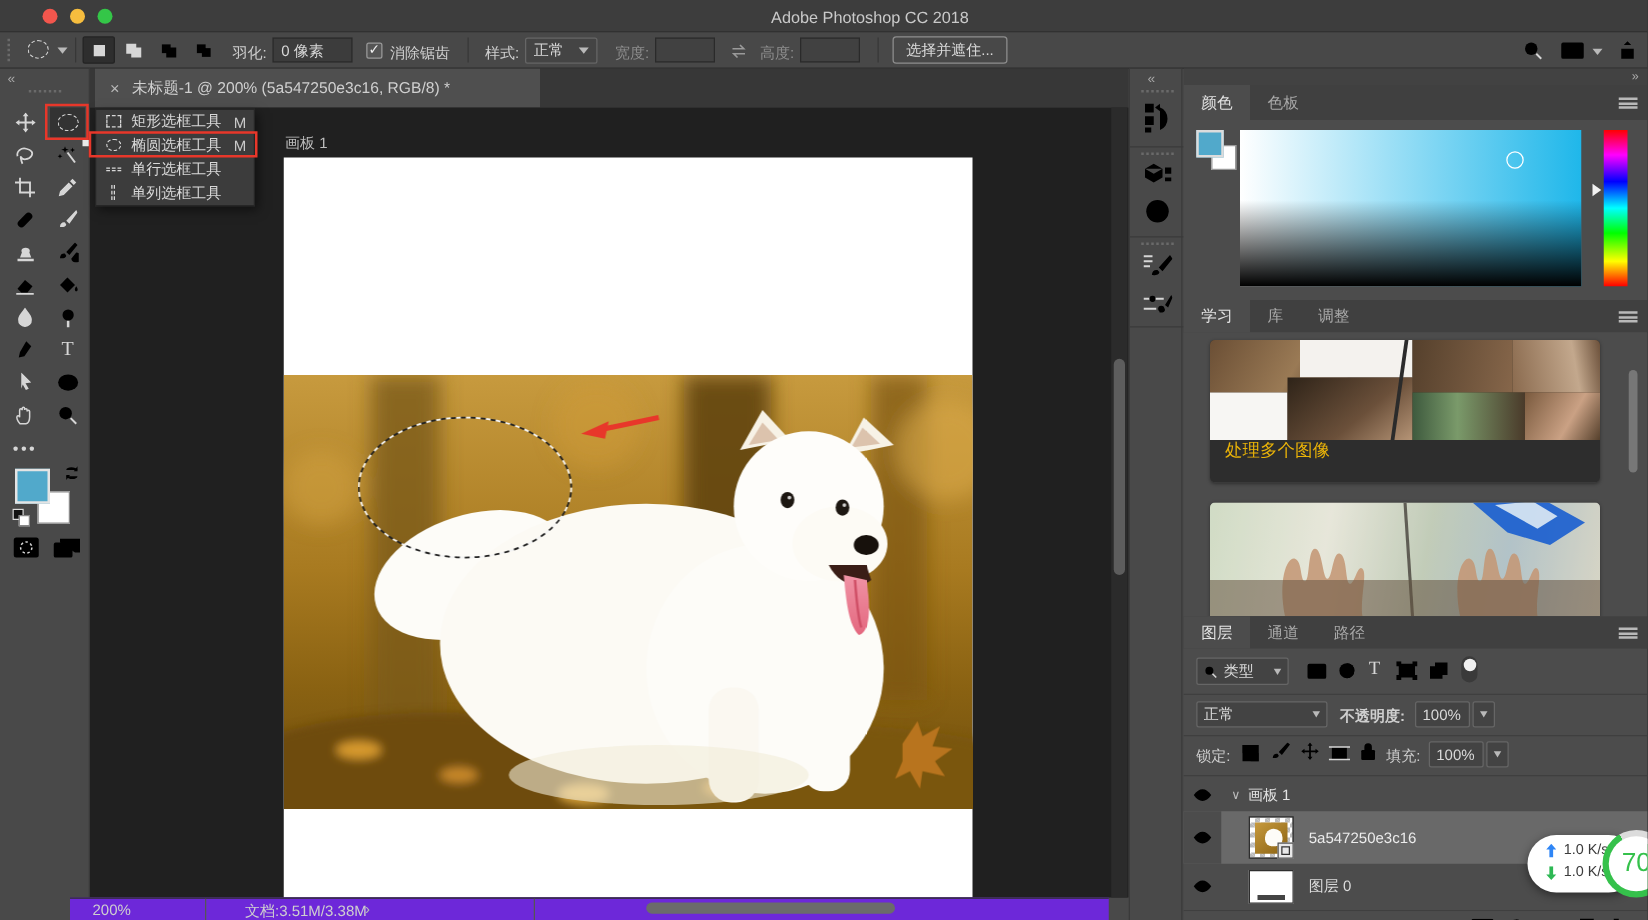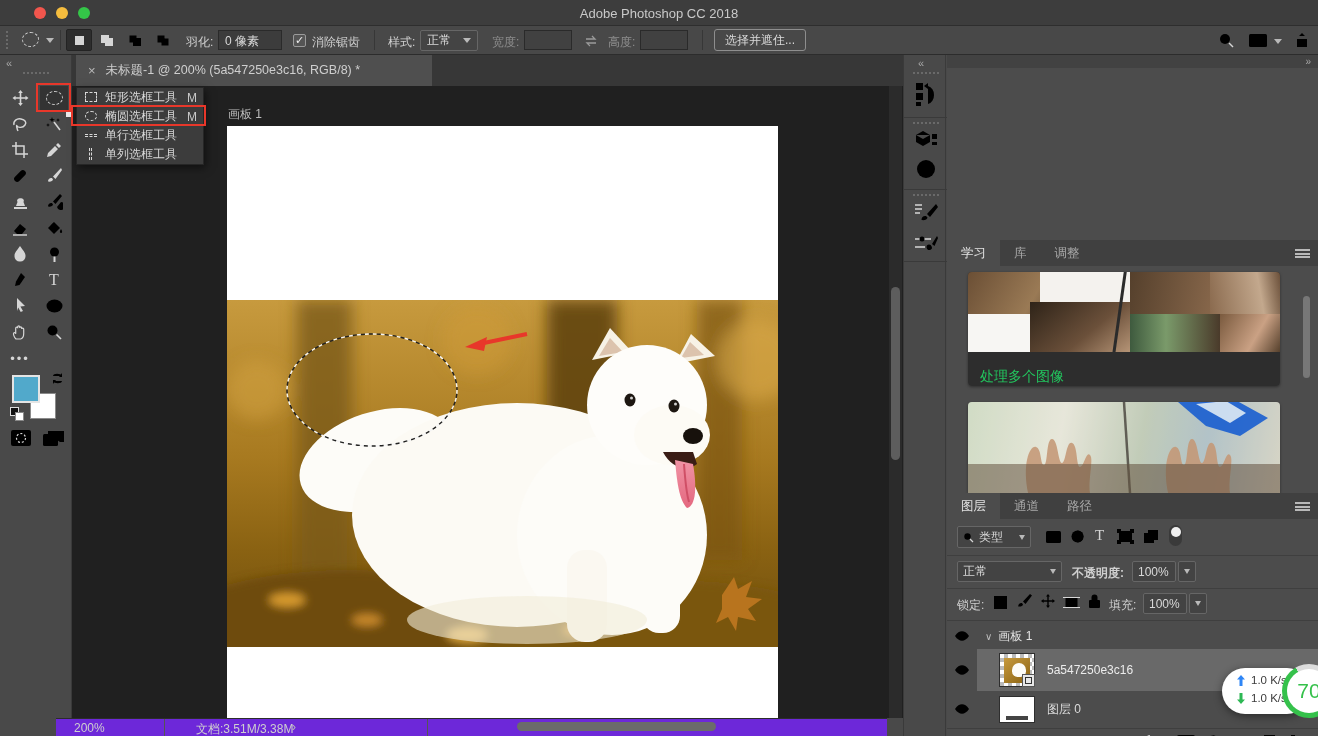--- a/index.html
+++ b/index.html
@@ -2,21 +2,21 @@
 <html><head>
 <meta charset="utf-8">
 <style>
   * { margin:0; padding:0; box-sizing:border-box; }
   html,body { width:1318px; height:736px; overflow:hidden; background:#2a2a2a; }
   body { font-family:"Liberation Sans","DejaVu Sans",sans-serif; color:#d4d4d4; font-size:12px; }
   .app { position:absolute; inset:0; width:1318px; height:736px; background:#494949; overflow:hidden; }
   .abs { position:absolute; }
 
   
-  .titlebar { left:0; top:0; width:1318px; height:26px; background:#3d3d3d; border-bottom:1px solid #2e2e2e; }
+  .titlebar { left:0; top:0; width:1318px; height:26px; background:#3d3d3d; border-bottom:1px solid #2e2e2e;padding-left:37px; }
   .tl { width:12px; height:12px; border-radius:50%; top:7px; }
   .title-text { width:100%; text-align:center; top:6px; color:#c9c9c9; font-size:13px; }
 
   
   .optionsbar { left:0; top:26px; width:1318px; height:29px; background:#484848; border-bottom:1px solid #2c2c2c; }
   .grip-v { border-left:2px dotted #6a6a6a; height:18px; top:5px; }
   .opt-divider { width:1px; height:20px; top:4px; background:#373737; }
   .dashed-circle { border:1px dashed #cfcfcf; border-radius:50%; }
   .caret-down { width:0; height:0; border-left:4px solid transparent; border-right:4px solid transparent; border-top:5px solid #b9b9b9; }
   .mode-btn { width:26px; height:22px; top:3px; border-radius:2px; display:flex; align-items:center; justify-content:center; }
@@ -77,21 +77,21 @@
   .hamburger::after { content:""; position:absolute; left:0; top:2.5px; width:100%; height:2px; background:#b9b9b9; }
 
   
   .grad-field { background:linear-gradient(to top, #000 0%, rgba(0,0,0,0) 55%), linear-gradient(to right, #ffffff, #1fb7ea); }
   .grad-cursor { width:14px; height:14px; border:1.6px solid #fff; border-radius:50%; }
   .hue-strip { background:linear-gradient(to bottom, #ff0000 0%, #ff00ff 16%, #0000ff 33%, #00ffff 50%, #00ff00 66%, #ffff00 84%, #ff0000 100%); }
   .hue-pointer { width:0; height:0; border-top:5px solid transparent; border-bottom:5px solid transparent; border-left:7px solid #f2f2f2; }
 
   
   .card { border-radius:4px; overflow:hidden; box-shadow:0 1px 3px rgba(0,0,0,.4); }
-  .card-caption { background:#2d2d2d; color:#22c55e; font-size:14px; display:flex; align-items:flex-end; padding:0 12px; }
+  .card-caption { background:#2d2d2d; color:#eab308; font-size:14px; display:flex; align-items:flex-start; padding:0 12px; }
   .learn-scroll { background:#777; border-radius:4px; }
 
   
   .lp-select { background:#434343; border:1px solid #666; border-radius:2px; color:#d9d9d9; display:flex; align-items:center; padding:0 5px; gap:5px; font-size:12px; }
   .lp-row-label { color:#cfcfcf; }
   .val-box { background:#434343; border:1px solid #666; border-radius:2px; color:#d9d9d9; display:flex; align-items:center; justify-content:space-between; padding:0 5px; font-size:12px; }
   .layer-row { display:flex; align-items:center; }
   .layer-row.selected { background:#696969; }
   .divline { background:#3f3f3f; height:1px; }
   .checker { background-image:linear-gradient(45deg,#bbb 25%,transparent 25%,transparent 75%,#bbb 75%), linear-gradient(45deg,#bbb 25%,#fff 25%,#fff 75%,#bbb 75%); background-size:8px 8px; background-position:0 0,4px 4px; }
@@ -504,20 +504,40 @@
           <circle class="icf" cx="8" cy="5" r="2.5"></circle>
           <circle class="icf" cx="15" cy="13" r="2.5"></circle>
           <path class="icf" d="M23 2l-5 8 2.5 2L24 4zM17 12c-2 0-3.5 1.5-3.3 4 2.3.3 4.3-.7 4.3-2.3z"></path>
       </svg>
     </div>
   </div>
 
   <div class="abs panels">
     <div class="abs panel-topbar">»</div>
 
+    <div class="abs" style="left:0;top:13px;width:371px;height:172px;">
+      <div class="tabrow" style="height:28px;">
+        <div class="ptab active">
+            <span>颜色</span>
+          </div>
+        <div class="ptab">
+            <span>色板</span>
+          </div>
+        <div class="hamburger"></div>
+      </div>
+      <div class="abs" style="left:0;top:28px;width:371px;height:144px;background:#4c4c4c;">
+        <div class="abs" style="left:10px;top:8px;width:22px;height:22px;background:#51a9cb;border:2px solid #dcdcdc;z-index:2;"></div>
+        <div class="abs" style="left:22px;top:20px;width:20px;height:20px;background:#fff;border:1px solid #999;"></div>
+        <div class="abs grad-field" style="left:45px;top:8px;width:273px;height:125px;">
+          <div class="abs grad-cursor" style="left:213px;top:17px;"></div>
+        </div>
+        <div class="abs hue-pointer" style="left:327px;top:51px;"></div>
+        <div class="abs hue-strip" style="left:336px;top:8px;width:19px;height:125px;"></div>
+      </div>
+    </div>
 
     <div class="abs" style="left:0;top:185px;width:371px;height:253px;">
       <div class="tabrow" style="height:26px;">
         <div class="ptab active">
             <span>学习</span>
           </div>
         <div class="ptab">
             <span>库</span>
           </div>
         <div class="ptab">

